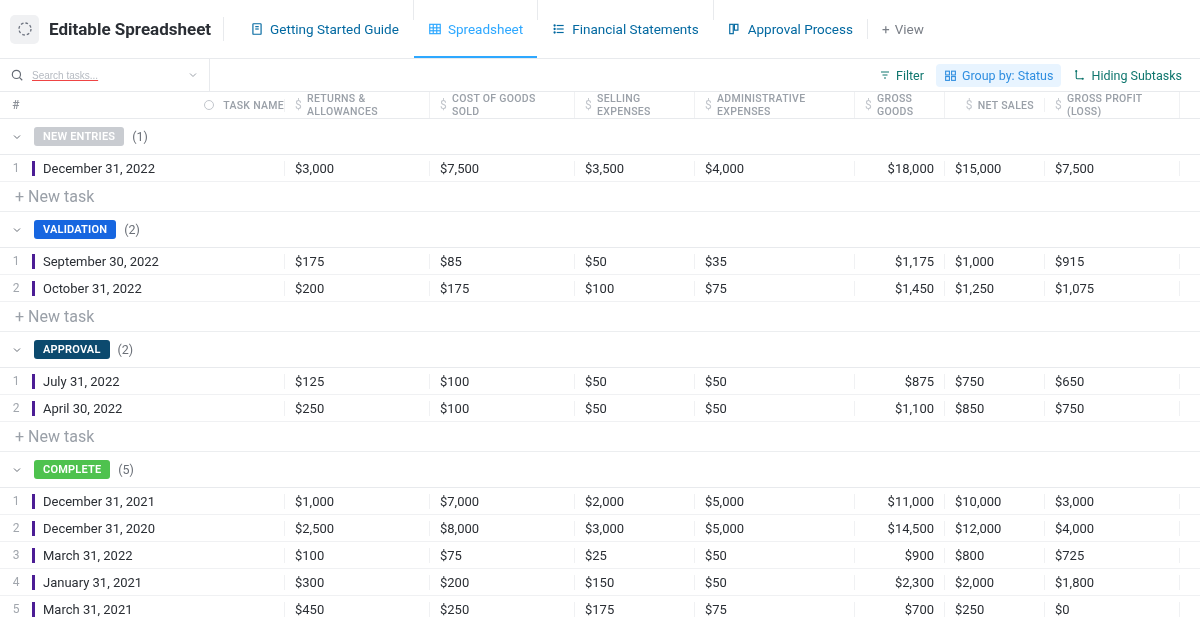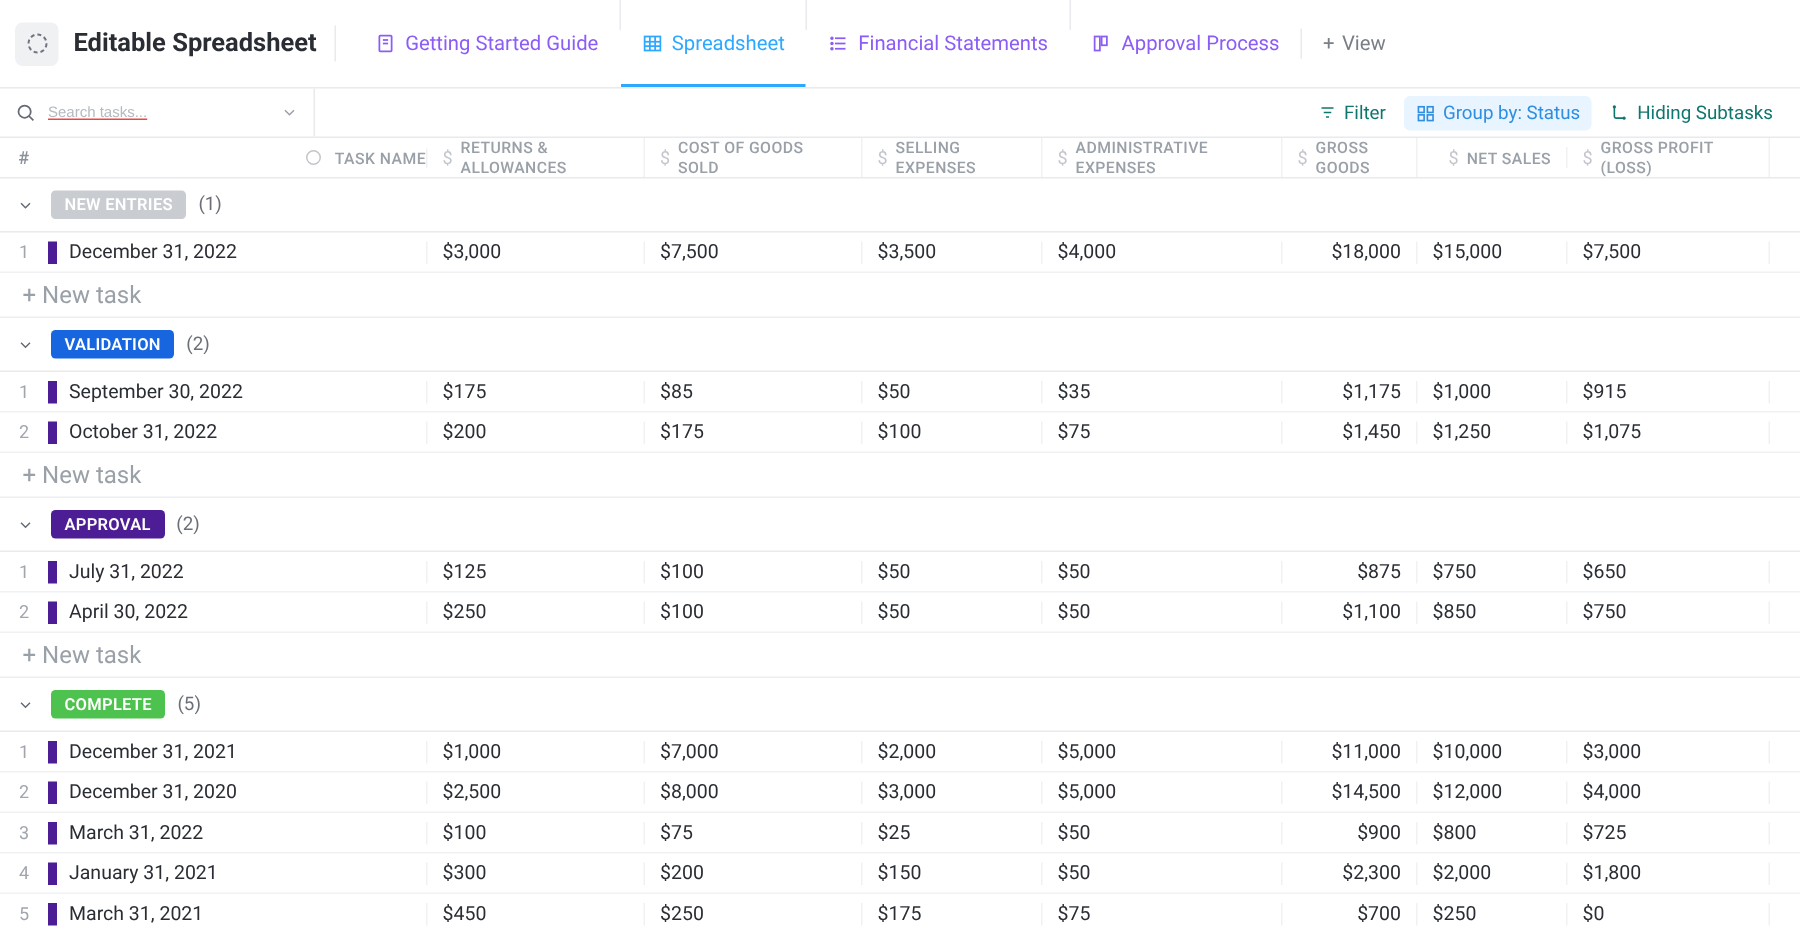--- a/index.html
+++ b/index.html
@@ -42,21 +42,21 @@
     background: #e8eaed;
     margin: 0 12px;
   }
   .tabs { display: flex; align-items: stretch; height: 100%; }
   .tab {
     display: flex;
     align-items: center;
     gap: 6px;
     padding: 0 14px;
     cursor: pointer;
-    color: #8b5cf6;
+    color: #0369a1;
     font-size: 13.5px;
     position: relative;
   }
   .tab.active { color: #2ea8ff; }
   .tab.active::after {
     content: "";
     position: absolute;
     left: 0; right: 0; bottom: 0;
     height: 2px;
     background: #2ea8ff;
@@ -152,32 +152,32 @@
   .group-badge {
     padding: 3px 9px;
     border-radius: 3px;
     color: #fff;
     font-size: 11px;
     font-weight: 600;
     letter-spacing: .2px;
   }
   .group-badge.gray { background:#c9ccd1; color:#fff; }
   .group-badge.blue { background:#1766e0; }
-  .group-badge.yellow { background:#4c1d95; }
+  .group-badge.yellow { background:#0c4a6e; }
   .group-badge.green { background:#4ec24e; }
   .group-count { font-size:12.5px; color:#6b7078; }
   .row {
     display:flex;
     height:27px;
     align-items:center;
     border-bottom:1px solid #f0f1f3;
   }
   .rnum { width:32px; text-align:center; color:#a1a6ad; font-size:12px;}
   .rname { width:253px; padding-left:8px; font-size:13px; color:#2a2e34;
-    border-right:1px solid #f0f1f3; border-left:6px solid #4c1d95;}
+    border-right:1px solid #f0f1f3; border-left:3px solid #4c1d95;}
   .rcol {
     padding: 0 10px;
     font-size:13px; color:#2a2e34;
     border-right:1px solid #f0f1f3;
   }
   .rcol.r1{width:145px;} .rcol.r2{width:145px;} .rcol.r3{width:120px;}
   .rcol.r4{width:160px;} .rcol.r5{width:90px;text-align:right;}
   .rcol.r6{width:100px;} .rcol.r7{width:135px;}
   .new-task {
     height:30px; padding-left:15px;

